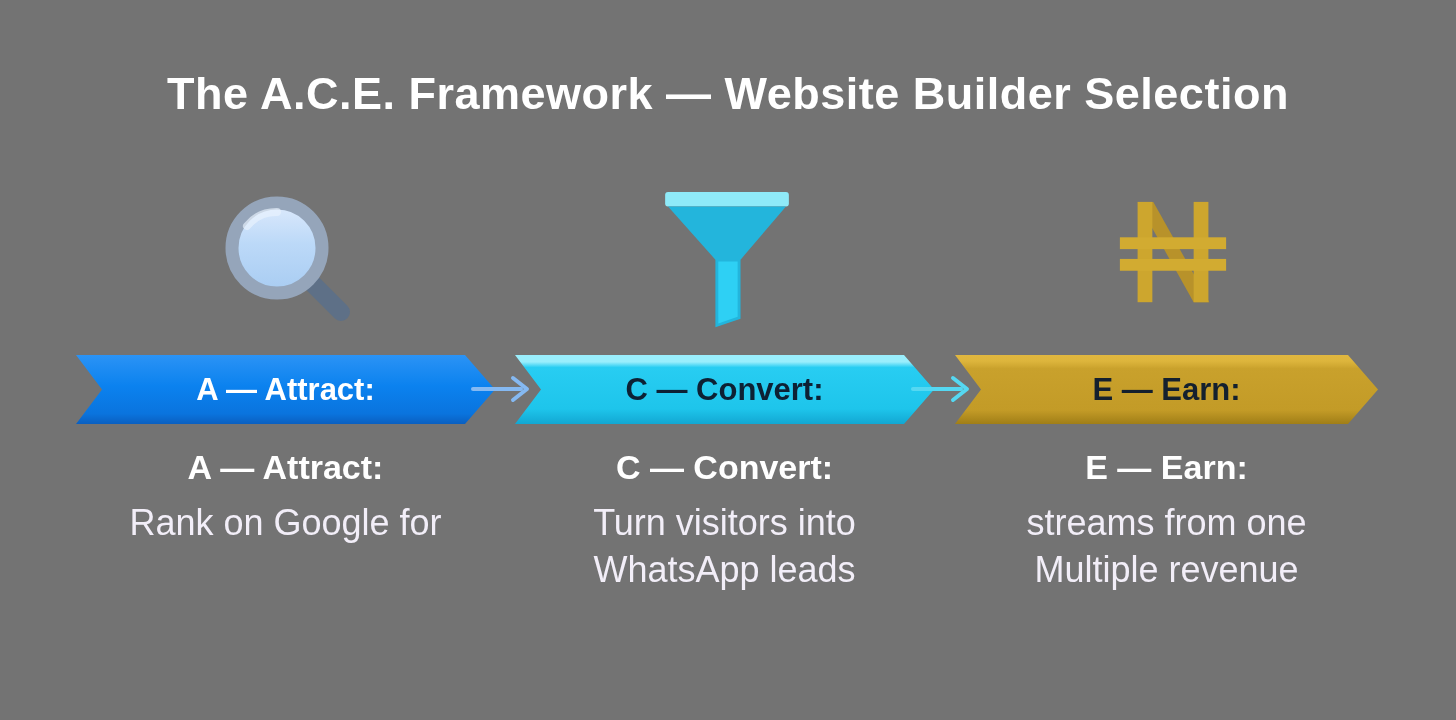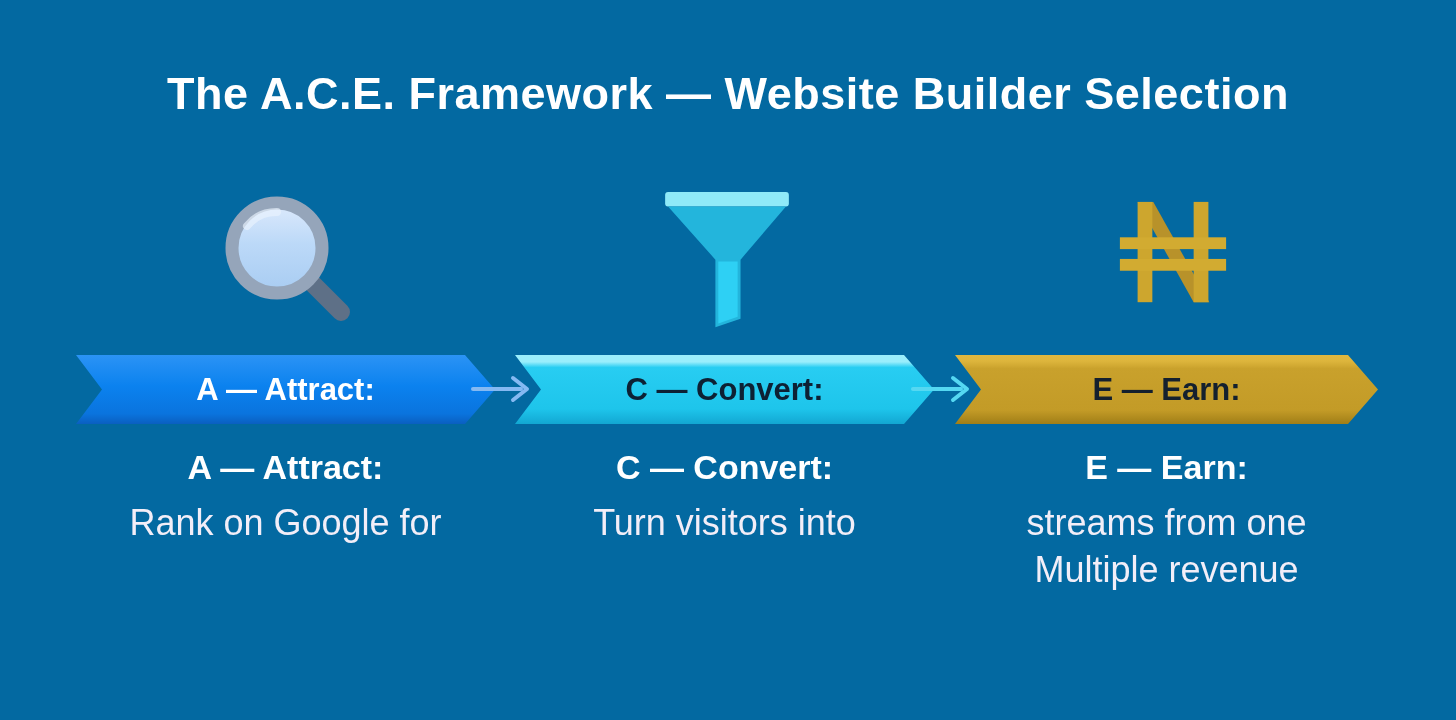--- a/index.html
+++ b/index.html
@@ -3,21 +3,21 @@
 <meta charset="utf-8">
 <style>
   * { margin: 0; padding: 0; box-sizing: border-box; }
   html, body { background: #0d2134; }
   body { font-family: "Liberation Sans", "DejaVu Sans", sans-serif; }
 
   .canvas {
     position: relative;
     width: 1456px;
     height: 720px;
-    background: #0369a1;
+    background: #737373;
     overflow: hidden;
   }
 
   .title {
     position: absolute;
     top: 68px;
     left: 0;
     width: 100%;
     text-align: center;
     color: #ffffff;
@@ -145,20 +145,21 @@
   </div>
 
   <div class="col-text col-1">
     <div class="heading">A — Attract:</div>
     <div class="line">Rank on Google for</div>
   </div>
 
   <div class="col-text col-2">
     <div class="heading">C — Convert:</div>
     <div class="line">Turn visitors into</div>
+    <div class="line">WhatsApp leads</div>
   </div>
 
   <div class="col-text col-3">
     <div class="heading">E — Earn:</div>
     <div class="line">streams from one</div>
     <div class="line">Multiple revenue</div>
   </div>
 
 </div>
 

